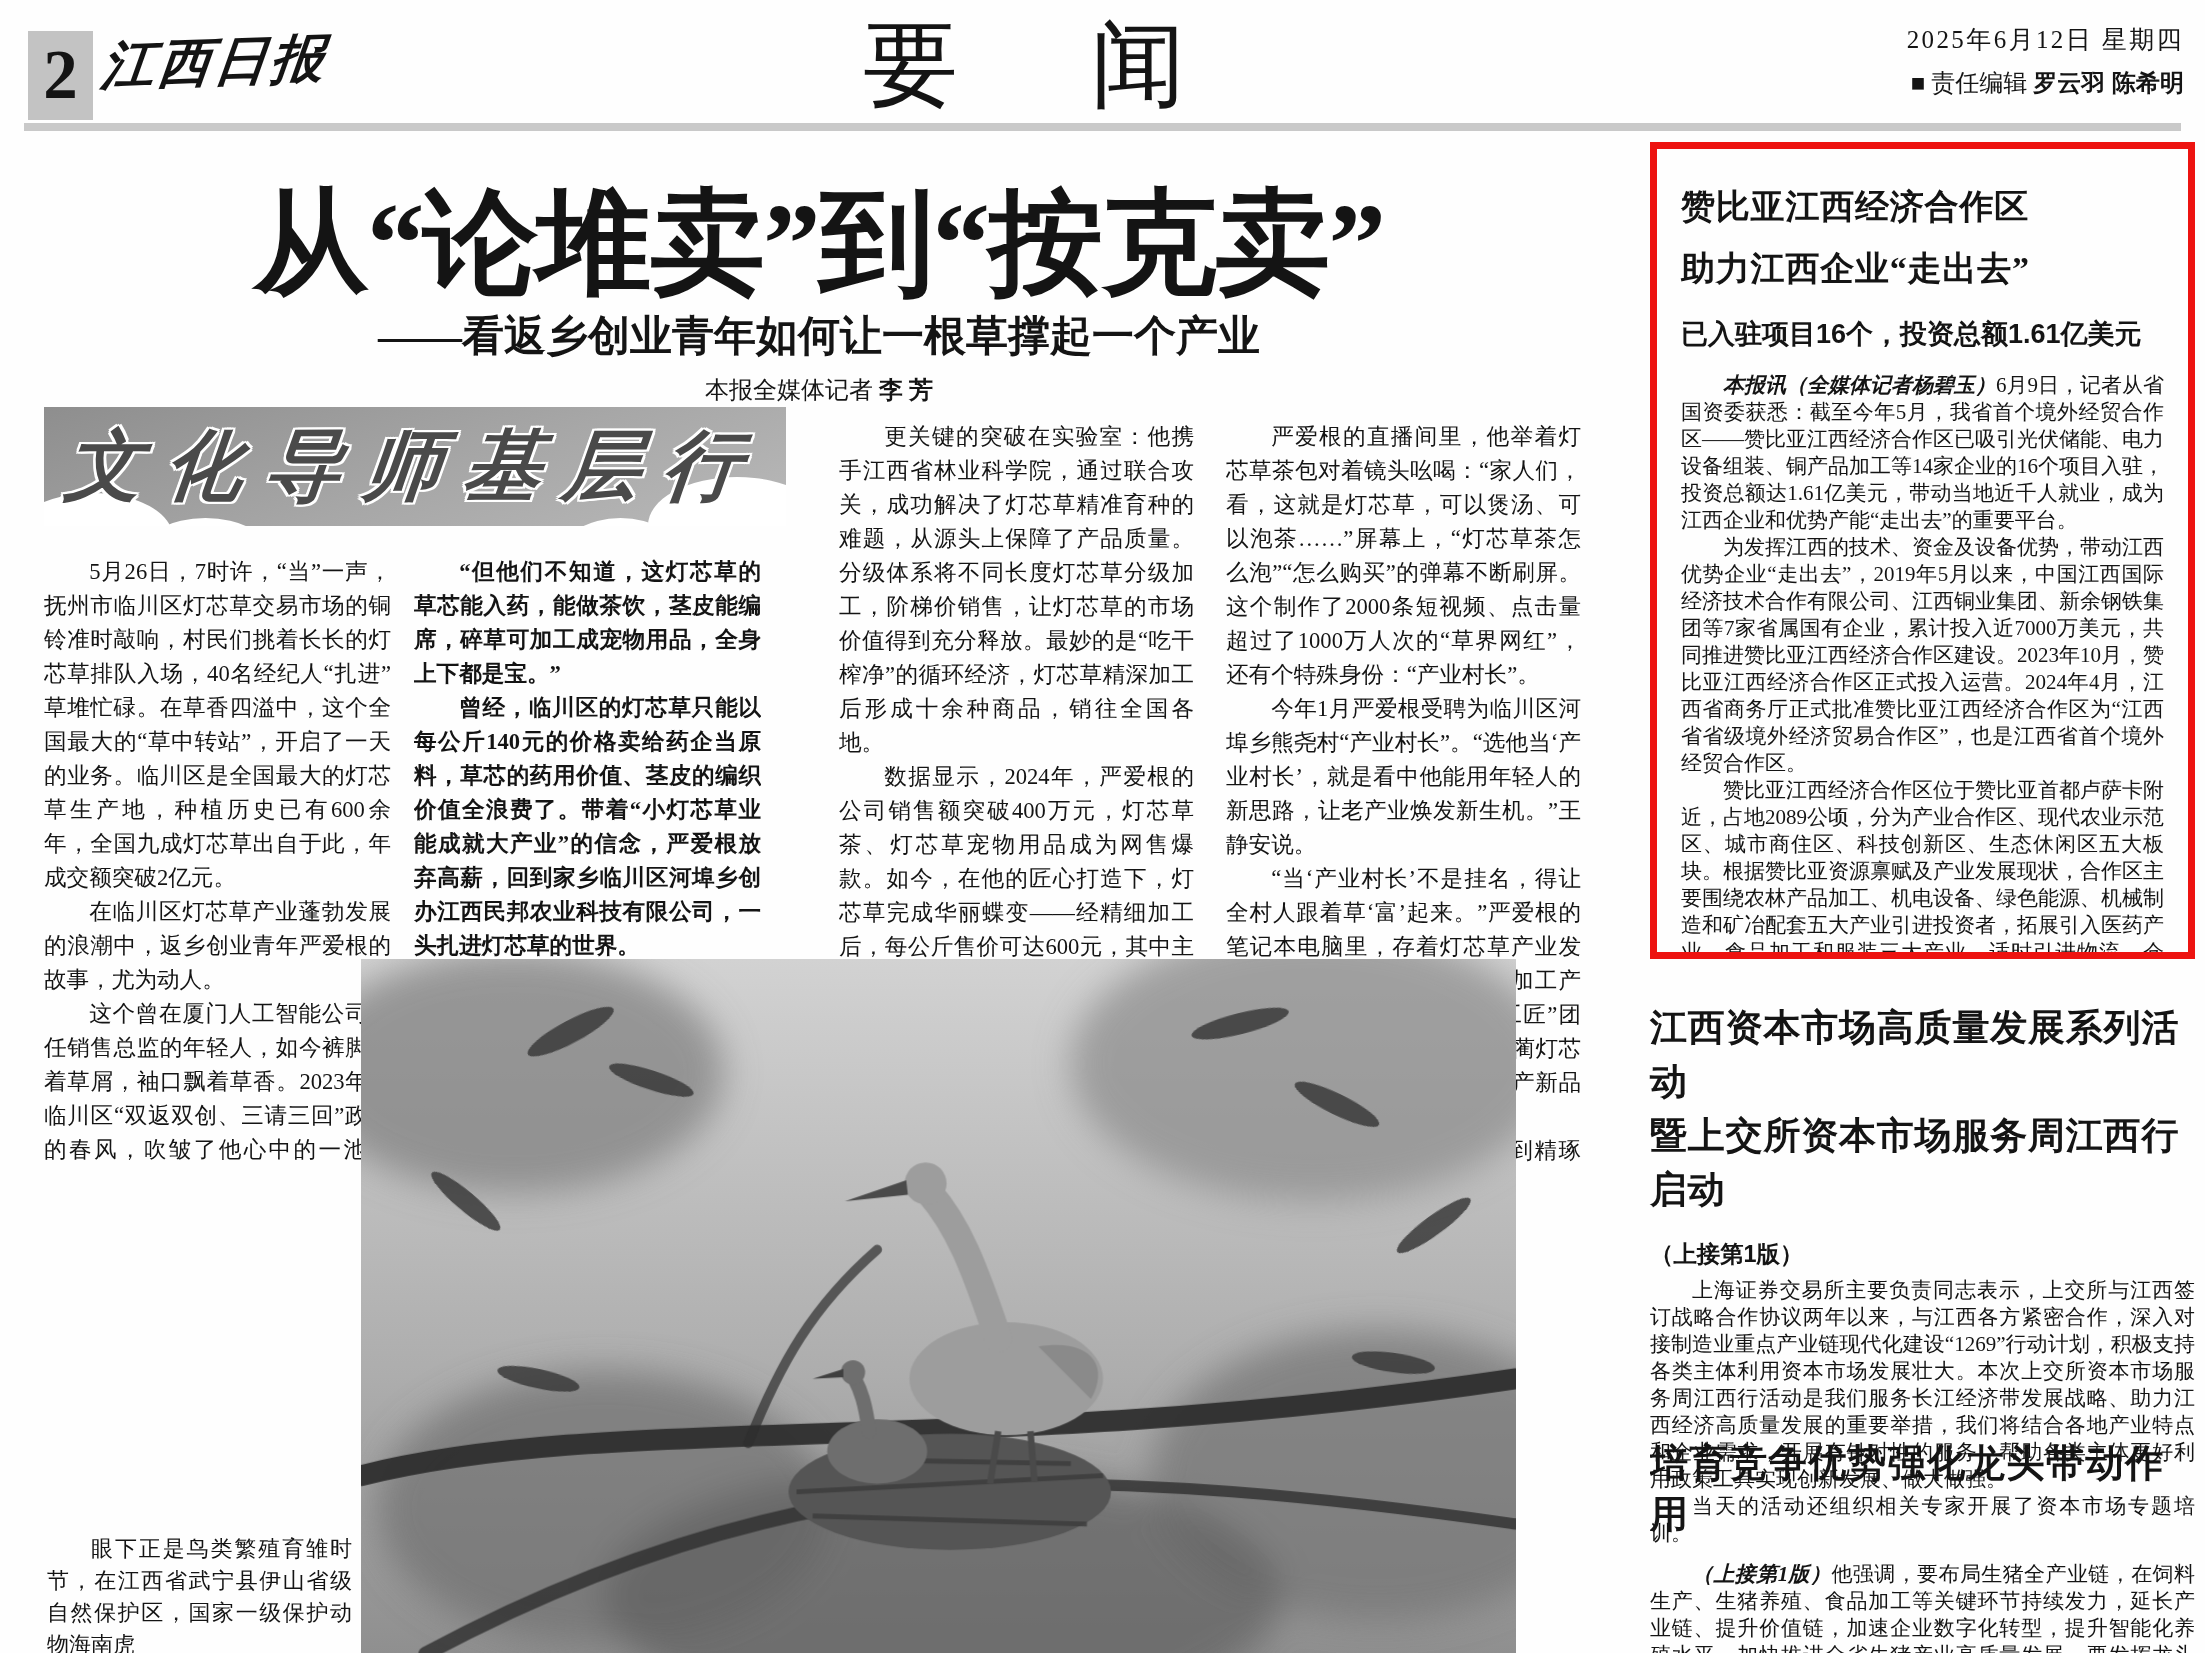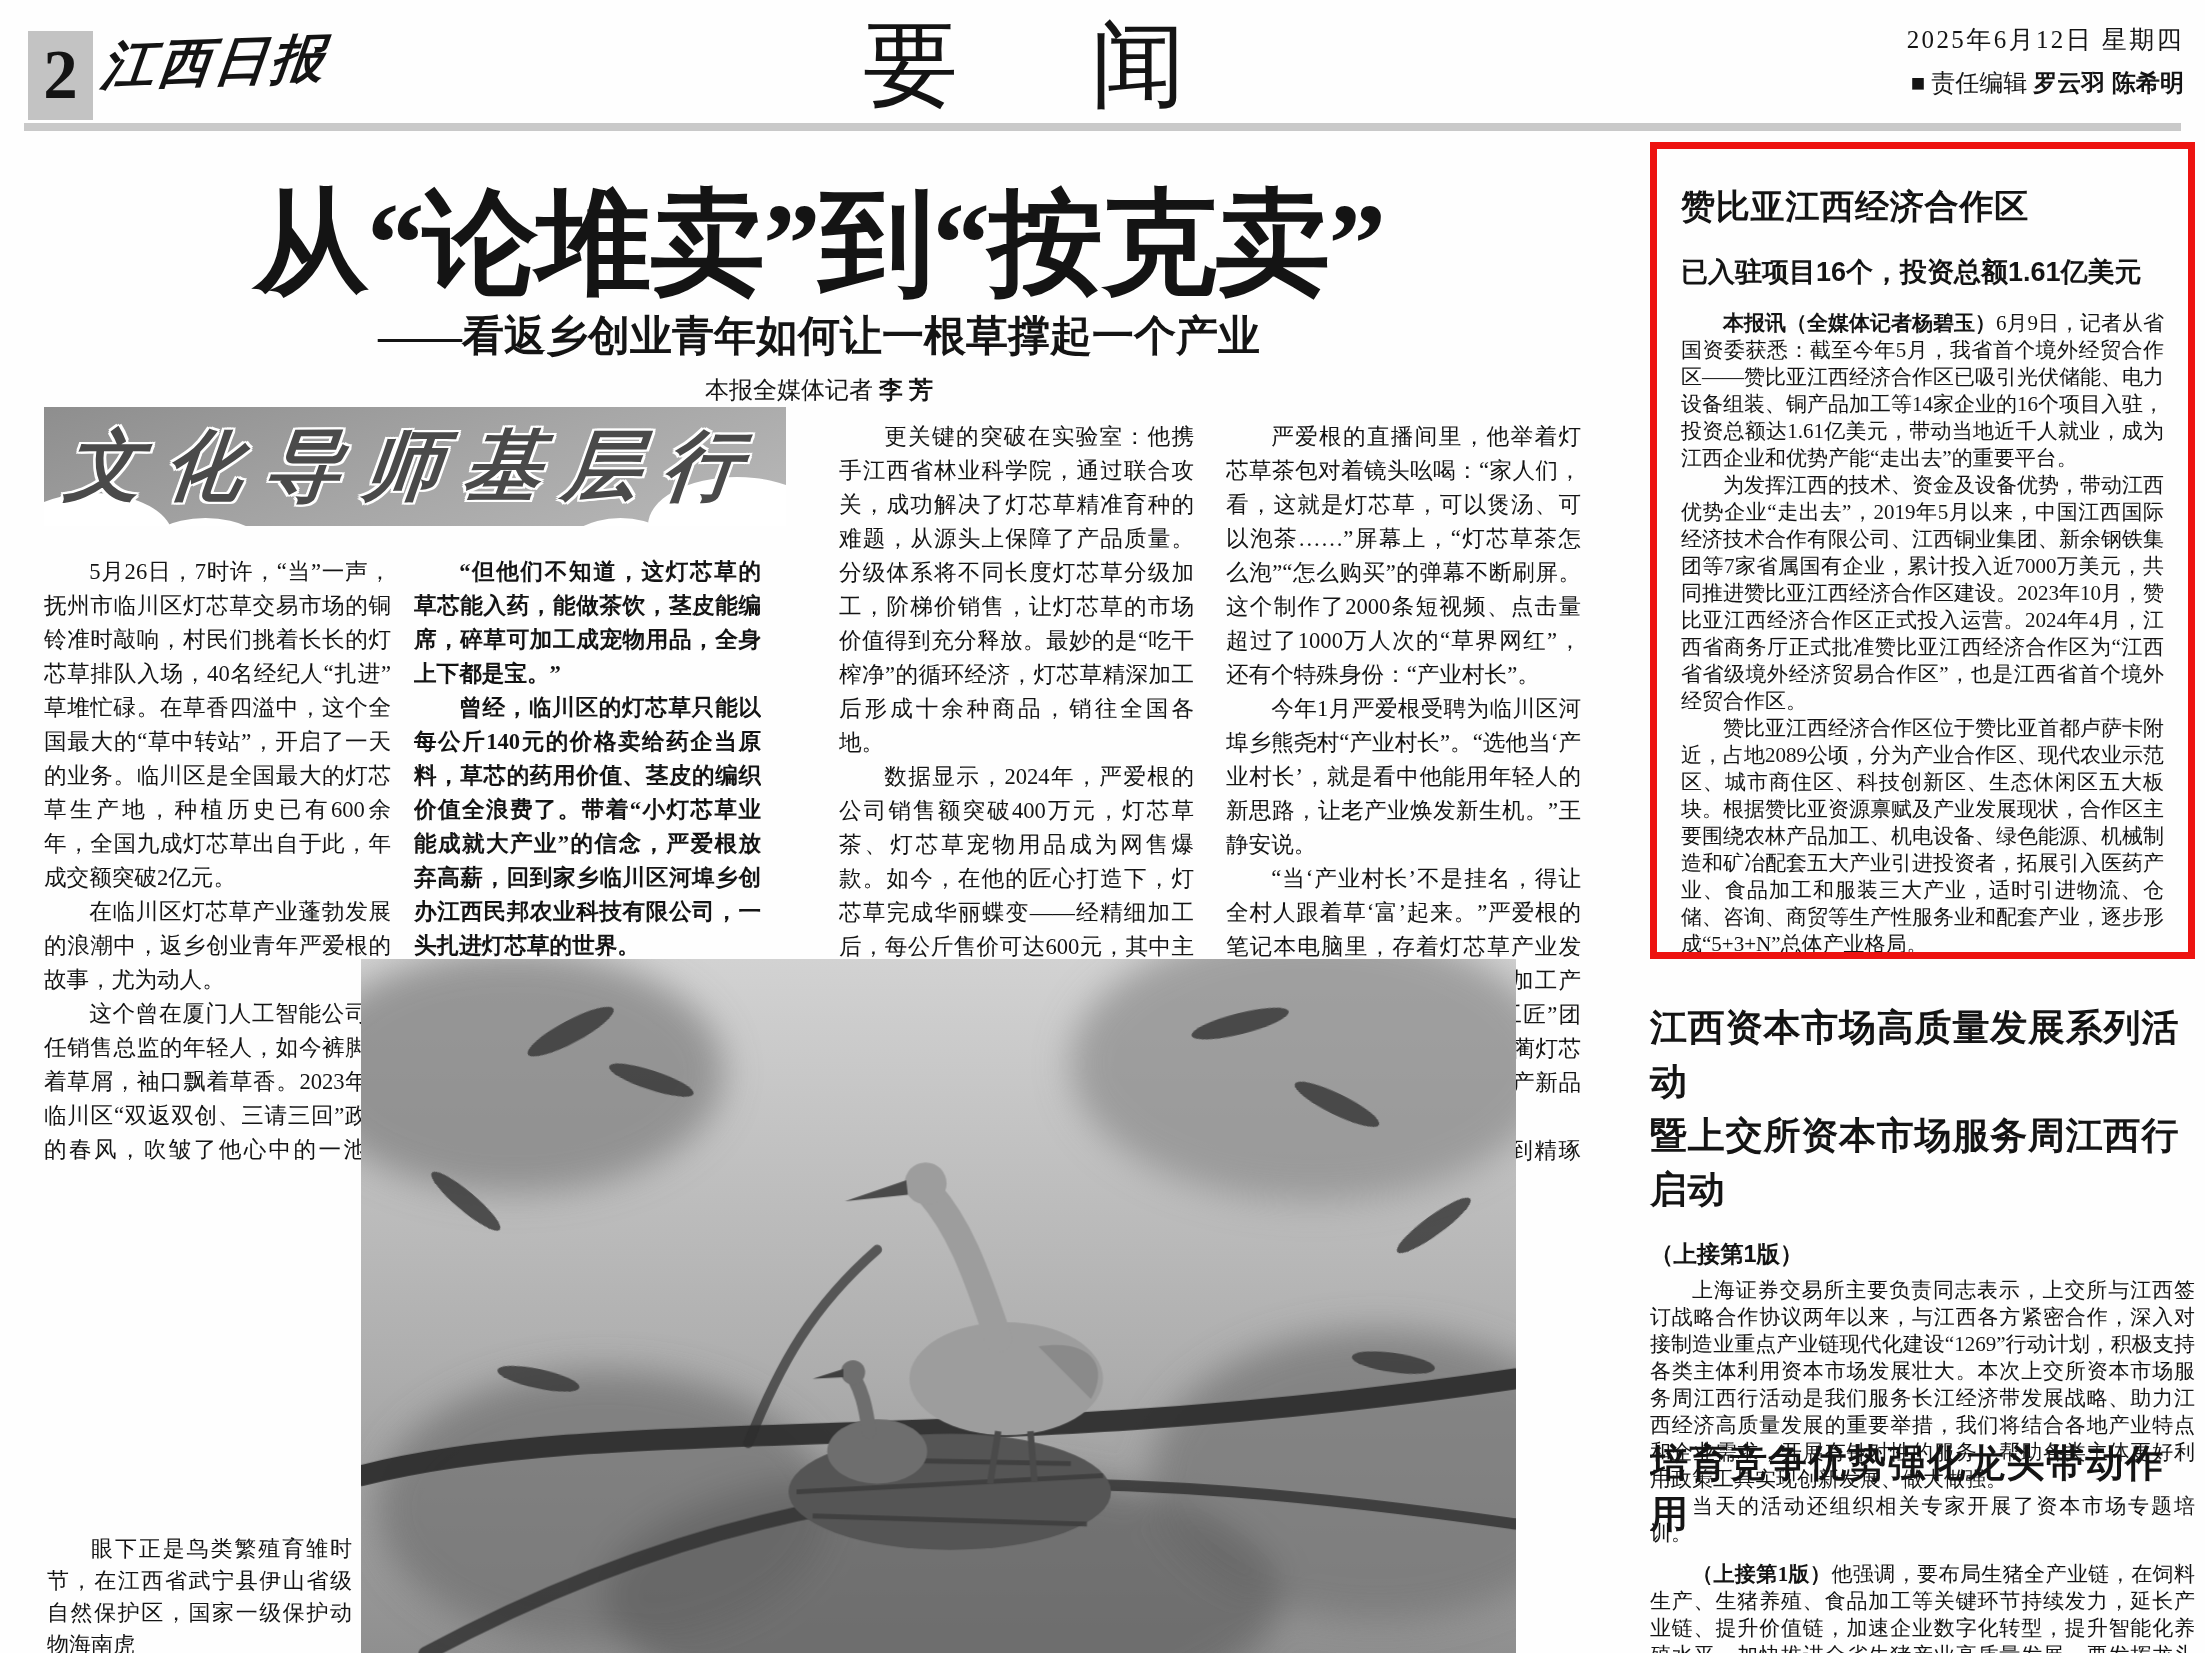--- a/index.html
+++ b/index.html
@@ -50,21 +50,21 @@
   .cap p.para{font-size:22px;line-height:32px;}
   
   .redbox{position:absolute;left:1650px;top:142px;width:545px;height:817px;box-sizing:border-box;
           border:7.3px solid #ed1310;padding:27.4px 24px 0 24px;overflow:hidden;}
   .rb-headline{font-size:34px;font-weight:bold;line-height:62px;letter-spacing:0.8px;}
   .rb-subhead{margin-top:16px;font-size:27px;font-weight:bold;
               font-family:"Liberation Sans","DejaVu Sans",sans-serif;}
   .rb-body{margin-top:19.4px;}
   .rb-body p.para, .a2-body p.para, .a3-body p.para{margin:0;text-indent:2em;font-size:21px;
               line-height:27px;text-align:justify;}
-  .intro-bold{font-weight:bold;}
+  .intro-bold{font-weight:bold;font-style:italic;}
   .article2{position:absolute;left:1650px;top:1001px;width:545px;}
   .a2-headline{font-family:"Liberation Sans","DejaVu Sans",sans-serif;font-weight:bold;
                font-size:37px;line-height:54px;letter-spacing:0.8px;}
   .a2-note{margin-top:21px;font-size:23.4px;font-weight:bold;
            font-family:"Liberation Sans","DejaVu Sans",sans-serif;}
   .a2-body{margin-top:6.5px;}
   .article3{position:absolute;left:1650px;top:1438px;width:545px;height:215px;overflow:hidden;}
   .a3-headline{font-family:"Liberation Sans","DejaVu Sans",sans-serif;font-weight:bold;
                font-size:38px;letter-spacing:1.6px;}
   .a3-body{margin-top:21px;}
@@ -182,20 +182,21 @@
       </g>
     </svg>
   </div>
   <div class="cap">
       <p class="para">眼下正是鸟类繁殖育雏时节，在江西省武宁县伊山省级自然保护区，国家一级保护动物海南虎</p>
     </div>
 
   <div class="redbox">
     <div class="rb-headline">
       <div>赞比亚江西经济合作区</div>
+      <div>助力江西企业“走出去”</div>
     </div>
     <div class="rb-subhead">已入驻项目16个，投资总额1.61亿美元</div>
     <div class="rb-body">
       <p class="para"><span class="intro-bold">本报讯（全媒体记者杨碧玉）</span><span>6月9日，记者从省国资委获悉：截至今年5月，我省首个境外经贸合作区——赞比亚江西经济合作区已吸引光伏储能、电力设备组装、铜产品加工等14家企业的16个项目入驻，投资总额达1.61亿美元，带动当地近千人就业，成为江西企业和优势产能“走出去”的重要平台。</span></p>
       <span><p class="para">为发挥江西的技术、资金及设备优势，带动江西优势企业“走出去”，2019年5月以来，中国江西国际经济技术合作有限公司、江西铜业集团、新余钢铁集团等7家省属国有企业，累计投入近7000万美元，共同推进赞比亚江西经济合作区建设。2023年10月，赞比亚江西经济合作区正式投入运营。2024年4月，江西省商务厅正式批准赞比亚江西经济合作区为“江西省省级境外经济贸易合作区”，也是江西省首个境外经贸合作区。</p><p class="para">赞比亚江西经济合作区位于赞比亚首都卢萨卡附近，占地2089公顷，分为产业合作区、现代农业示范区、城市商住区、科技创新区、生态休闲区五大板块。根据赞比亚资源禀赋及产业发展现状，合作区主要围绕农林产品加工、机电设备、绿色能源、机械制造和矿冶配套五大产业引进投资者，拓展引入医药产业、食品加工和服装三大产业，适时引进物流、仓储、咨询、商贸等生产性服务业和配套产业，逐步形成“5+3+N”总体产业格局。</p></span>
     </div>
   </div>
 
   <div class="article2">
     <div class="a2-headline">

